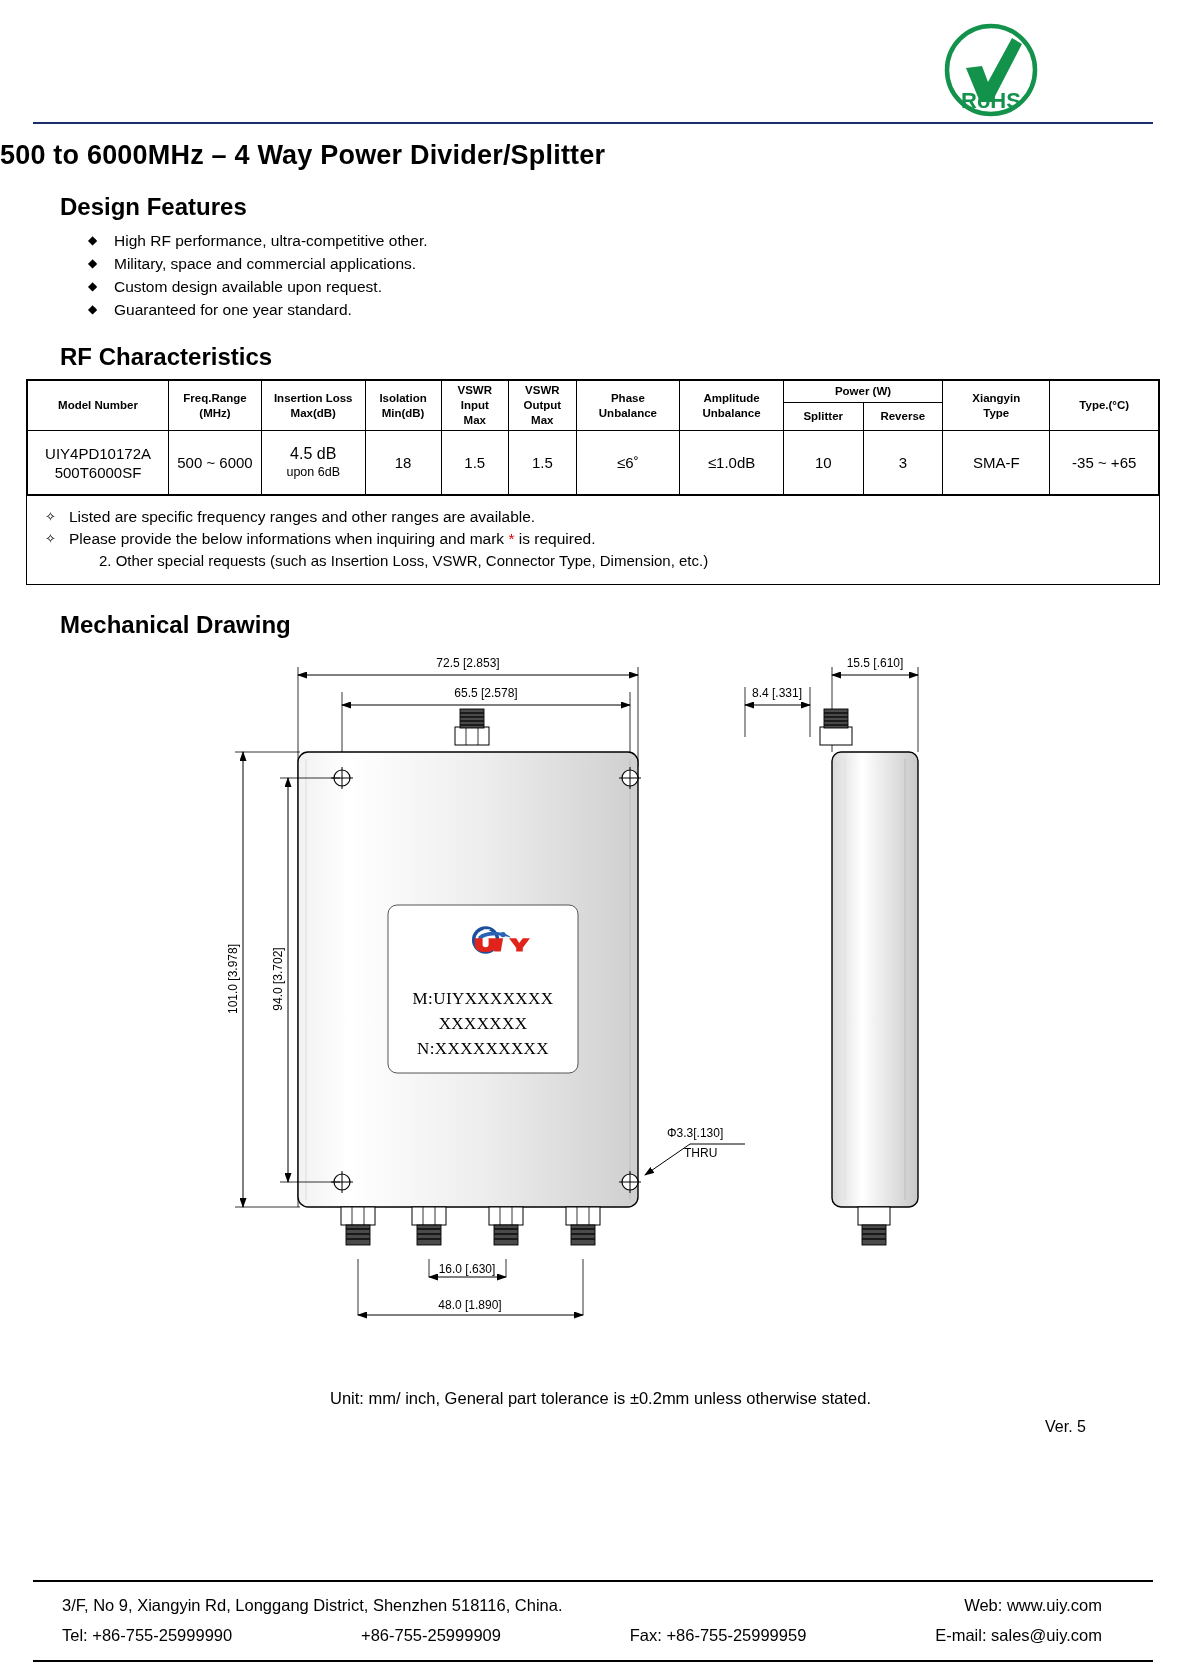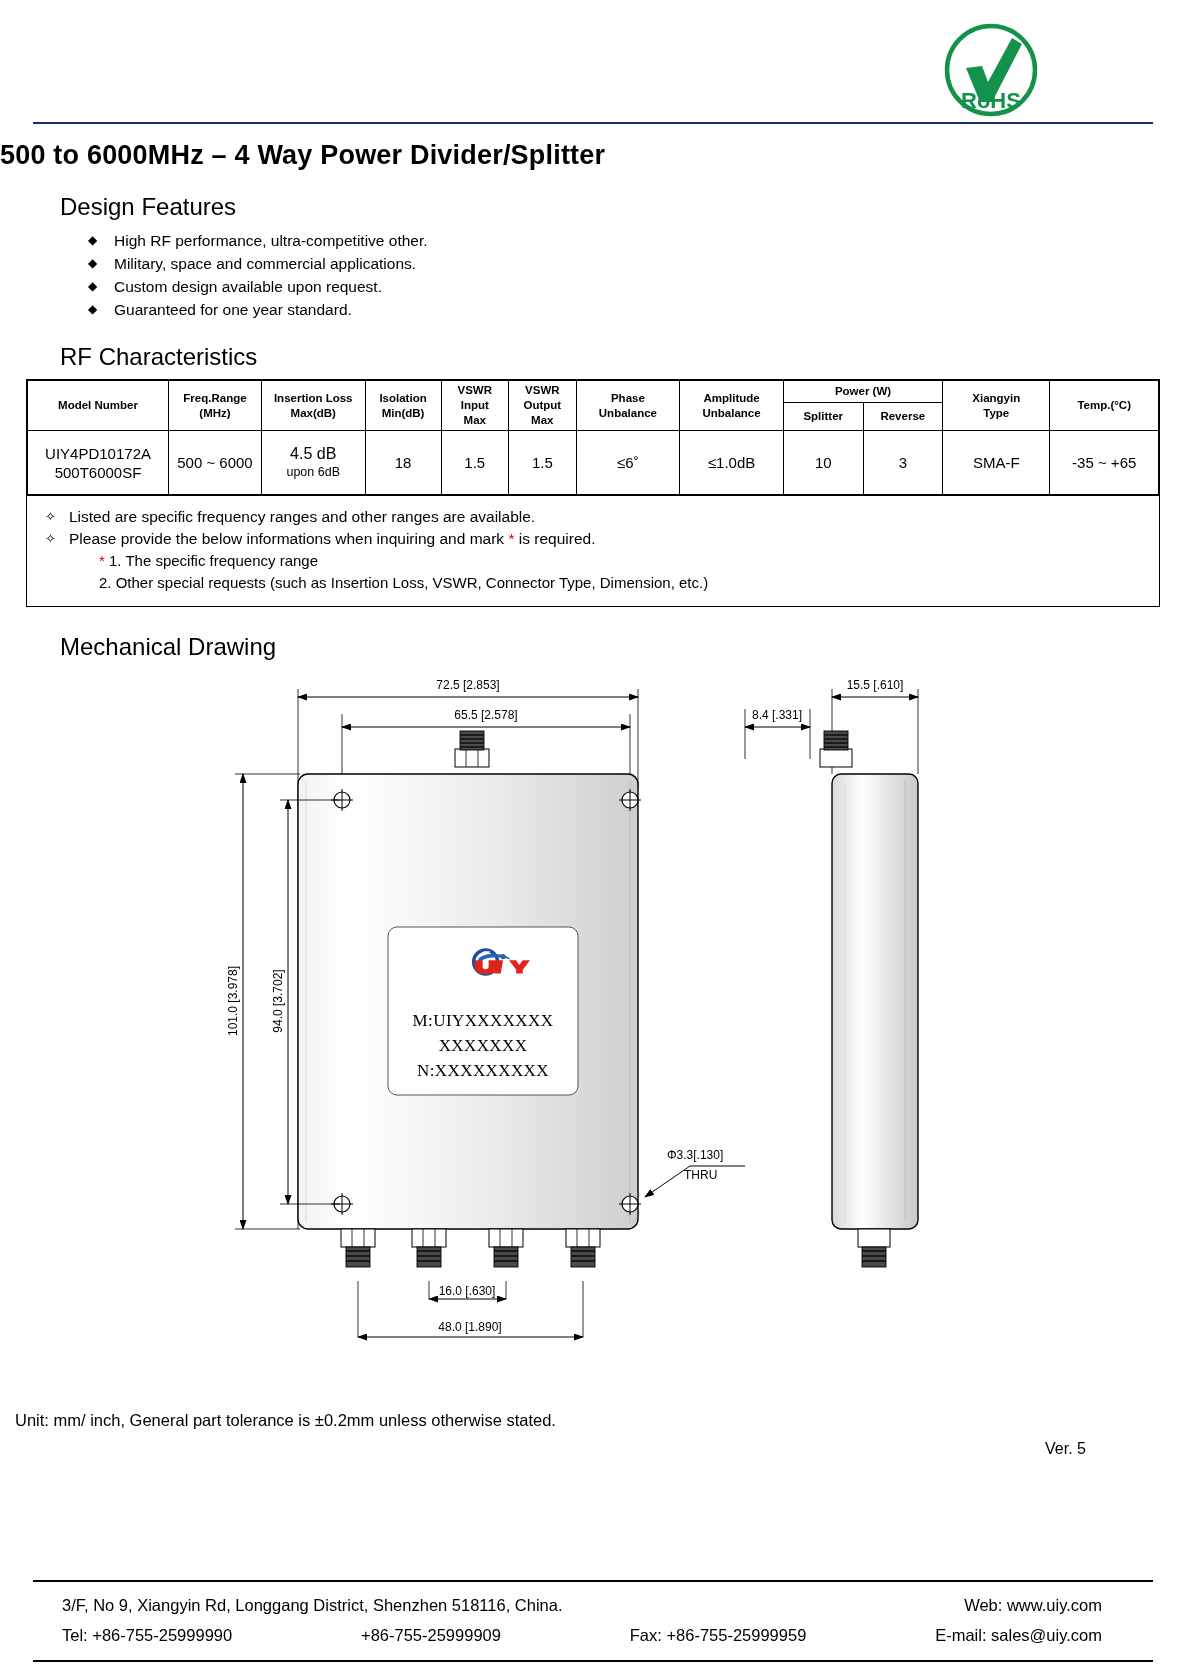--- a/index.html
+++ b/index.html
@@ -47,21 +47,21 @@
     text-align: left;
     font-size: 27px;
     font-weight: bold;
     margin: 20px 0 0 0;
     letter-spacing: 0.2px;
   }
 
   
   .section-h {
     font-size: 24px;
-    font-weight: normal;
+    font-weight: bold;
     margin: 22px 12px 8px 60px;
   }
 
   
   .features {
     margin: 0 0 0 88px;
     padding: 0;
     list-style: none;
   }
   .features li {
@@ -139,21 +139,21 @@
   
   .mech-h { margin-top: 26px; }
   .drawing {
     position: relative;
     width: 1153px;
     height: 740px;
   }
   .drawing svg { display: block; }
 
   .unit-note {
-    text-align: left;
+    text-align: center;
     font-size: 16.5px;
     margin-top: 2px;
     padding-left: 15px;
   }
   .ver {
     text-align: right;
     font-size: 16px;
     margin: 10px 100px 0 0;
   }
 
@@ -274,21 +274,21 @@
       </th>
       <th rowspan="3">
         <div>Amplitude</div>
         <div>Unbalance</div>
       </th>
       <th colspan="2">Power (W)</th>
       <th rowspan="3">
         <div>Xiangyin</div>
         <div>Type</div>
       </th>
-      <th rowspan="3">Temp.(°C)</th>
+      <th rowspan="3">Type.(°C)</th>
     </tr>
     <tr>
       <th rowspan="2">Splitter</th>
       <th rowspan="2">Reverse</th>
     </tr>
     <tr></tr>
   </thead>
   <tbody>
     <tr>
       <td class="model">
@@ -316,23 +316,20 @@
 
 <div class="notes">
   <div class="note-line">
     <span class="dia">✧</span>
     <span>Listed are specific frequency ranges and other ranges are available.</span>
   </div>
   <div class="note-line">
     <span class="dia">✧</span>
     <span>Please provide the below informations when inquiring and mark </span><span class="red">*</span><span> is required.</span>
   </div>
-  <div class="note-sub">
-    <span class="red">*</span><span> 1. The specific frequency range</span>
-  </div>
   <div class="note-sub">2. Other special requests (such as Insertion Loss, VSWR, Connector Type, Dimension, etc.)</div>
 </div>
 
 <div class="section-h mech-h">Mechanical Drawing</div>
 
 <div class="drawing">
 <svg width="1186" height="740" viewBox="0 0 1186 740">
   <defs>
     <marker id="ar" markerWidth="10" markerHeight="7" refX="9" refY="3.5" orient="auto">
       <polygon points="0 0, 10 3.5, 0 7" fill="#000"></polygon>

